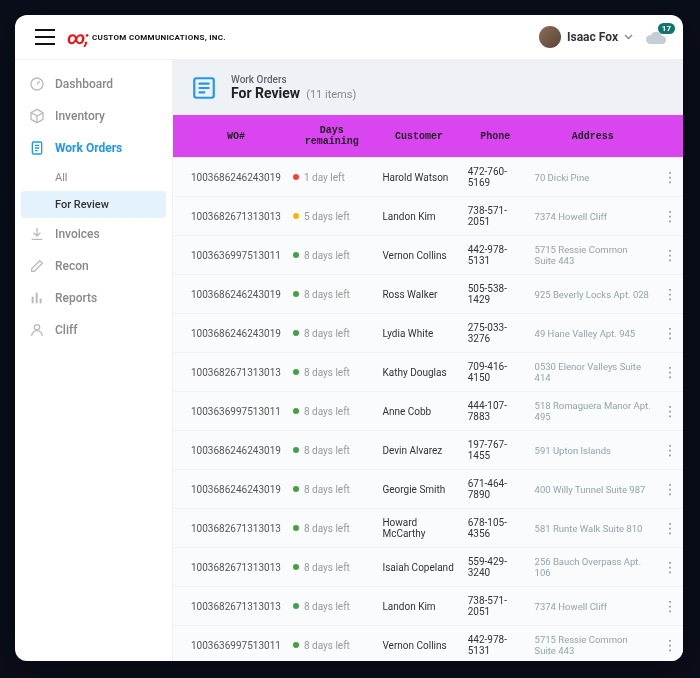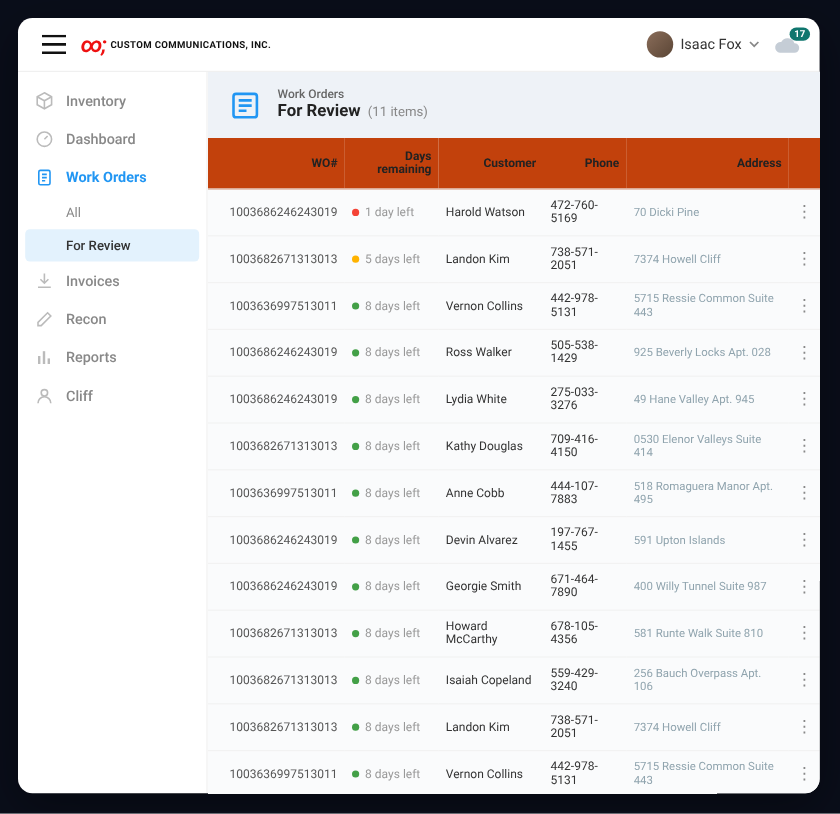--- a/index.html
+++ b/index.html
@@ -5,42 +5,42 @@
 * { box-sizing: border-box; margin: 0; padding: 0; }
 body { font-family: -apple-system, BlinkMacSystemFont, "Segoe UI", Roboto, sans-serif; background: #0a0e1a; padding: 15px; }
 .app { background: #fff; border-radius: 12px; width: 668px; height: 646px; overflow: hidden; display: flex; flex-direction: column; box-shadow: 0 10px 40px rgba(0,0,0,.4); }
 .topbar { display: flex; align-items: center; padding: 10px 16px; border-bottom: 1px solid #f0f0f0; }
 .hamburger { cursor: pointer; padding: 4px; }
 .hamburger svg { display: block; }
 .logo { margin-left: 8px; display: flex; align-items: center; gap: 4px; }
 .logo-mark { color: #e11; font-weight: bold; font-size: 18px; font-style: italic; letter-spacing: -1px; }
 .logo-text { font-size: 8px; font-weight: 700; color: #111; letter-spacing: .3px; }
 .spacer { flex: 1; }
-.user { display: flex; align-items: center; gap: 6px; font-size: 12px; font-weight: 400; color: #333; cursor: pointer; }
+.user { display: flex; align-items: center; gap: 6px; font-size: 12px; font-weight: 700; color: #333; cursor: pointer; }
 .avatar { width: 22px; height: 22px; border-radius: 50%; background: linear-gradient(135deg,#8a6d5a,#5a4535); }
 .cloud { margin-left: 12px; position: relative; cursor: pointer; }
 .cloud svg { display:block; }
 .badge { position: absolute; top: -6px; right: -8px; background: #0f766e; color: #fff; font-size: 8px; font-weight: 700; border-radius: 8px; padding: 1px 4px; min-width: 14px; text-align: center; }
 .body { flex: 1; display: flex; overflow: hidden; }
 .sidebar { width: 158px; border-right: 1px solid #f0f0f0; padding-top: 8px; overflow-y: auto; }
 .nav-item { display: flex; align-items: center; gap: 10px; padding: 8px 14px; color: #888; font-size: 12px; font-weight: 500; cursor: pointer; }
 .nav-item.active { color: #2196f3; font-weight: 700; }
 .nav-icon { width: 16px; height: 16px; display: flex; align-items: center; justify-content: center; color: #bbb; }
 .nav-item.active .nav-icon { color: #2196f3; }
 .sub-item { padding: 7px 14px 7px 40px; font-size: 11px; color: #888; cursor: pointer; }
 .sub-item.active { background: #e3f2fd; color: #333; font-weight: 500; border-radius: 4px; margin: 0 6px; padding-left: 34px; }
 .main { flex: 1; background: #fafbfc; overflow-y: auto; display: flex; flex-direction: column; }
 .page-head { background: #eef2f7; padding: 14px 18px; display: flex; align-items: center; gap: 14px; }
 .page-icon { color: #2196f3; }
 .page-titles { display: flex; flex-direction: column; }
 .page-sup { font-size: 10px; color: #666; font-weight: 500; }
 .page-title { font-size: 14px; font-weight: 700; color: #222; display: flex; align-items: baseline; gap: 6px; }
 .page-count { font-size: 11px; font-weight: 400; color: #888; }
 table { width: 100%; border-collapse: collapse; font-size: 10px; }
-thead th { text-align: right; padding: 10px 6px; color: #222; font-weight: 700; border-bottom: 1px solid #eee; background: #c2410c; }
+thead th { text-align: center; padding: 10px 6px; color: #222; font-weight: 700; border-bottom: 1px solid #eee; background: #d946ef; font-family: Liberation Mono, monospace; }
 thead th:first-child { padding-left: 18px; }
 tbody td { padding: 8px 6px; border-bottom: 1px solid #f2f2f2; color: #333; vertical-align: middle; }
 tbody td:first-child { padding-left: 18px; color: #555; }
 .days { display: flex; align-items: center; gap: 5px; color: #999; }
 .dot { width: 6px; height: 6px; border-radius: 50%; display: inline-block; }
 .dot.red { background: #f44336; }
 .dot.yellow { background: #ffb300; }
 .dot.green { background: #43a047; }
 .addr { color: #90a4ae; font-size: 9.5px; }
 .kebab { color: #888; cursor: pointer; text-align: center; width: 20px; font-size: 14px; line-height: 1; }
@@ -76,34 +76,34 @@
     </div>
   </div>
 
   <div class="body">
 
     <div class="sidebar">
       <div id="nav-root">
           <div class="nav-item">
             <span class="nav-icon">
               <svg width="16" height="16" viewBox="0 0 24 24" fill="none" stroke="currentColor" stroke-width="2">
+                <circle cx="12" cy="12" r="9"></circle>
+                <path d="M12 12l4-4"></path>
+              </svg>
+            </span>
+            <span>Dashboard</span>
+          </div>
+          <div class="nav-item">
+            <span class="nav-icon">
+              <svg width="16" height="16" viewBox="0 0 24 24" fill="none" stroke="currentColor" stroke-width="2">
                 <path d="M12 2l9 5v10l-9 5-9-5V7z"></path>
                 <path d="M3 7l9 5 9-5M12 22V12"></path>
               </svg>
             </span>
             <span>Inventory</span>
-          </div>
-          <div class="nav-item">
-            <span class="nav-icon">
-              <svg width="16" height="16" viewBox="0 0 24 24" fill="none" stroke="currentColor" stroke-width="2">
-                <circle cx="12" cy="12" r="9"></circle>
-                <path d="M12 12l4-4"></path>
-              </svg>
-            </span>
-            <span>Dashboard</span>
           </div>
           <div class="nav-item active">
             <span class="nav-icon">
               <svg width="16" height="16" viewBox="0 0 24 24" fill="none" stroke="currentColor" stroke-width="2">
                 <rect x="5" y="3" width="14" height="18" rx="2"></rect>
                 <path d="M9 8h6M9 12h6M9 16h4"></path>
               </svg>
             </span>
             <span>Work Orders</span>
           </div>

